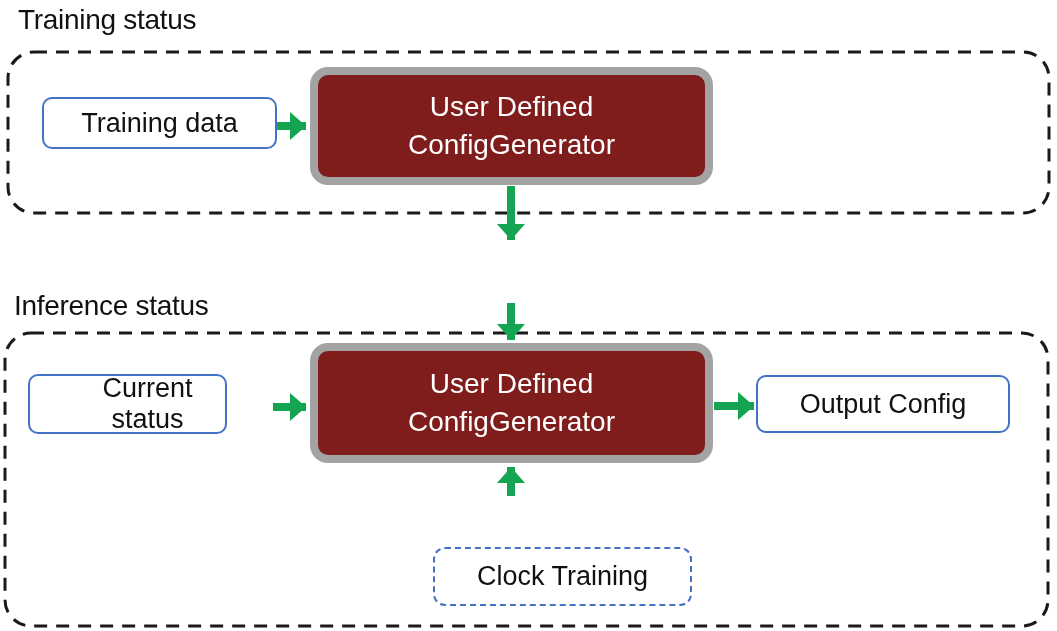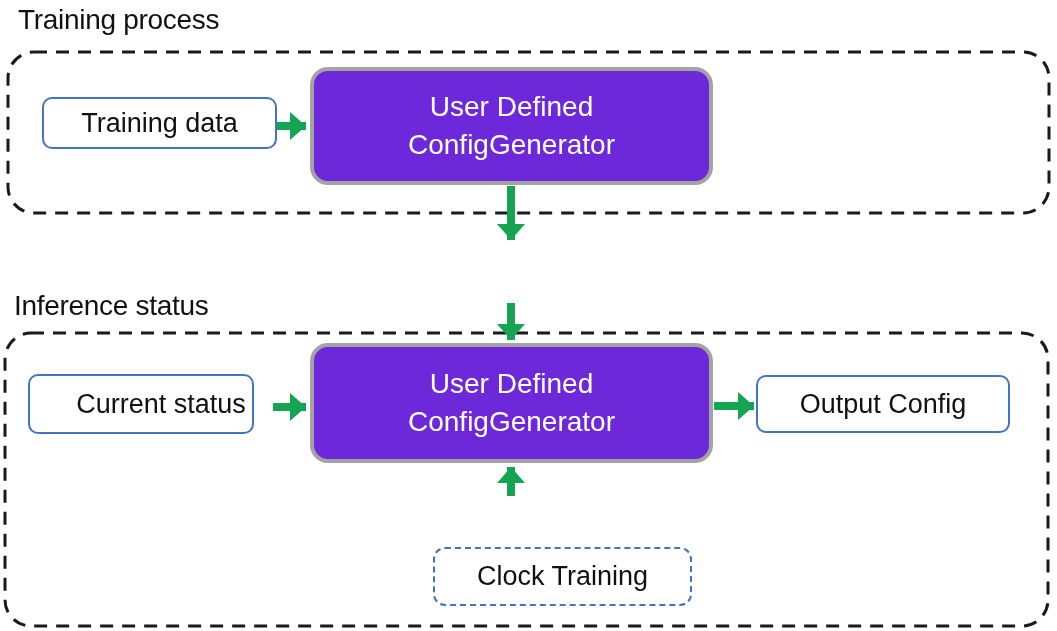--- a/index.html
+++ b/index.html
@@ -39,22 +39,22 @@
     box-sizing: border-box;
     font-size: 27px;
     color: #111111;
     background: #ffffff;
   }
   .white-box {
     border: 2px solid #4472C4;
     border-radius: 10px;
   }
   .blue-box {
-    background: #6d28d9;
-    border: 4px solid #a3a3a3;
+    background: #7f1d1d;
+    border: 8px solid #a3a3a3;
     border-radius: 18px;
     color: #ffffff;
     font-size: 28px;
     line-height: 1.35;
     flex-direction: column;
   }
   .trigger-box {
     border: 2px dashed #4472C4;
     border-radius: 12px;
     background: #ffffff;
@@ -77,33 +77,33 @@
     <rect x="5" y="333" width="1043" height="293" rx="26" ry="26" fill="none" stroke="#1a1a1a" stroke-width="3" stroke-dasharray="13 9"></rect>
 
     <line x1="277" y1="126" x2="306" y2="126" stroke="#15A552" stroke-width="8" marker-end="url(#ah)"></line>
     <line x1="511" y1="186" x2="511" y2="240" stroke="#15A552" stroke-width="8" marker-end="url(#ah)"></line>
     <line x1="511" y1="303" x2="511" y2="340" stroke="#15A552" stroke-width="8" marker-end="url(#ah)"></line>
     <line x1="273" y1="407" x2="306" y2="407" stroke="#15A552" stroke-width="8" marker-end="url(#ah)"></line>
     <line x1="714" y1="406" x2="754" y2="406" stroke="#15A552" stroke-width="8" marker-end="url(#ah)"></line>
     <line x1="511" y1="496" x2="511" y2="467" stroke="#15A552" stroke-width="8" marker-end="url(#ah)"></line>
   </svg>
 
-  <div class="section-label" style="left:18px; top:4px;">Training process</div>
+  <div class="section-label" style="left:18px; top:4px;">Training status</div>
 
   <div class="section-label" style="left:14px; top:290px;">Inference status</div>
 
   <div class="node white-box" style="left:42px; top:97px; width:235px; height:52px;">Training data</div>
 
   <div class="node blue-box" style="left:310px; top:67px; width:403px; height:118px;">
     <span>User Defined</span>
     <span>ConfigGenerator</span>
   </div>
 
 
-  <div class="node white-box" style="left:28px; top:374px; width:226px; height:60px;padding-left:40px;">Current status</div>
+  <div class="node white-box" style="left:28px; top:374px; width:199px; height:60px;padding-left:40px;">Current status</div>
 
   <div class="node blue-box" style="left:310px; top:343px; width:403px; height:120px;">
     <span>User Defined</span>
     <span>ConfigGenerator</span>
   </div>
 
   <div class="node white-box" style="left:756px; top:375px; width:254px; height:58px;">Output Config</div>
 
 
   <div class="node trigger-box" style="left:433px; top:547px; width:259px; height:59px;">Clock Training</div>

